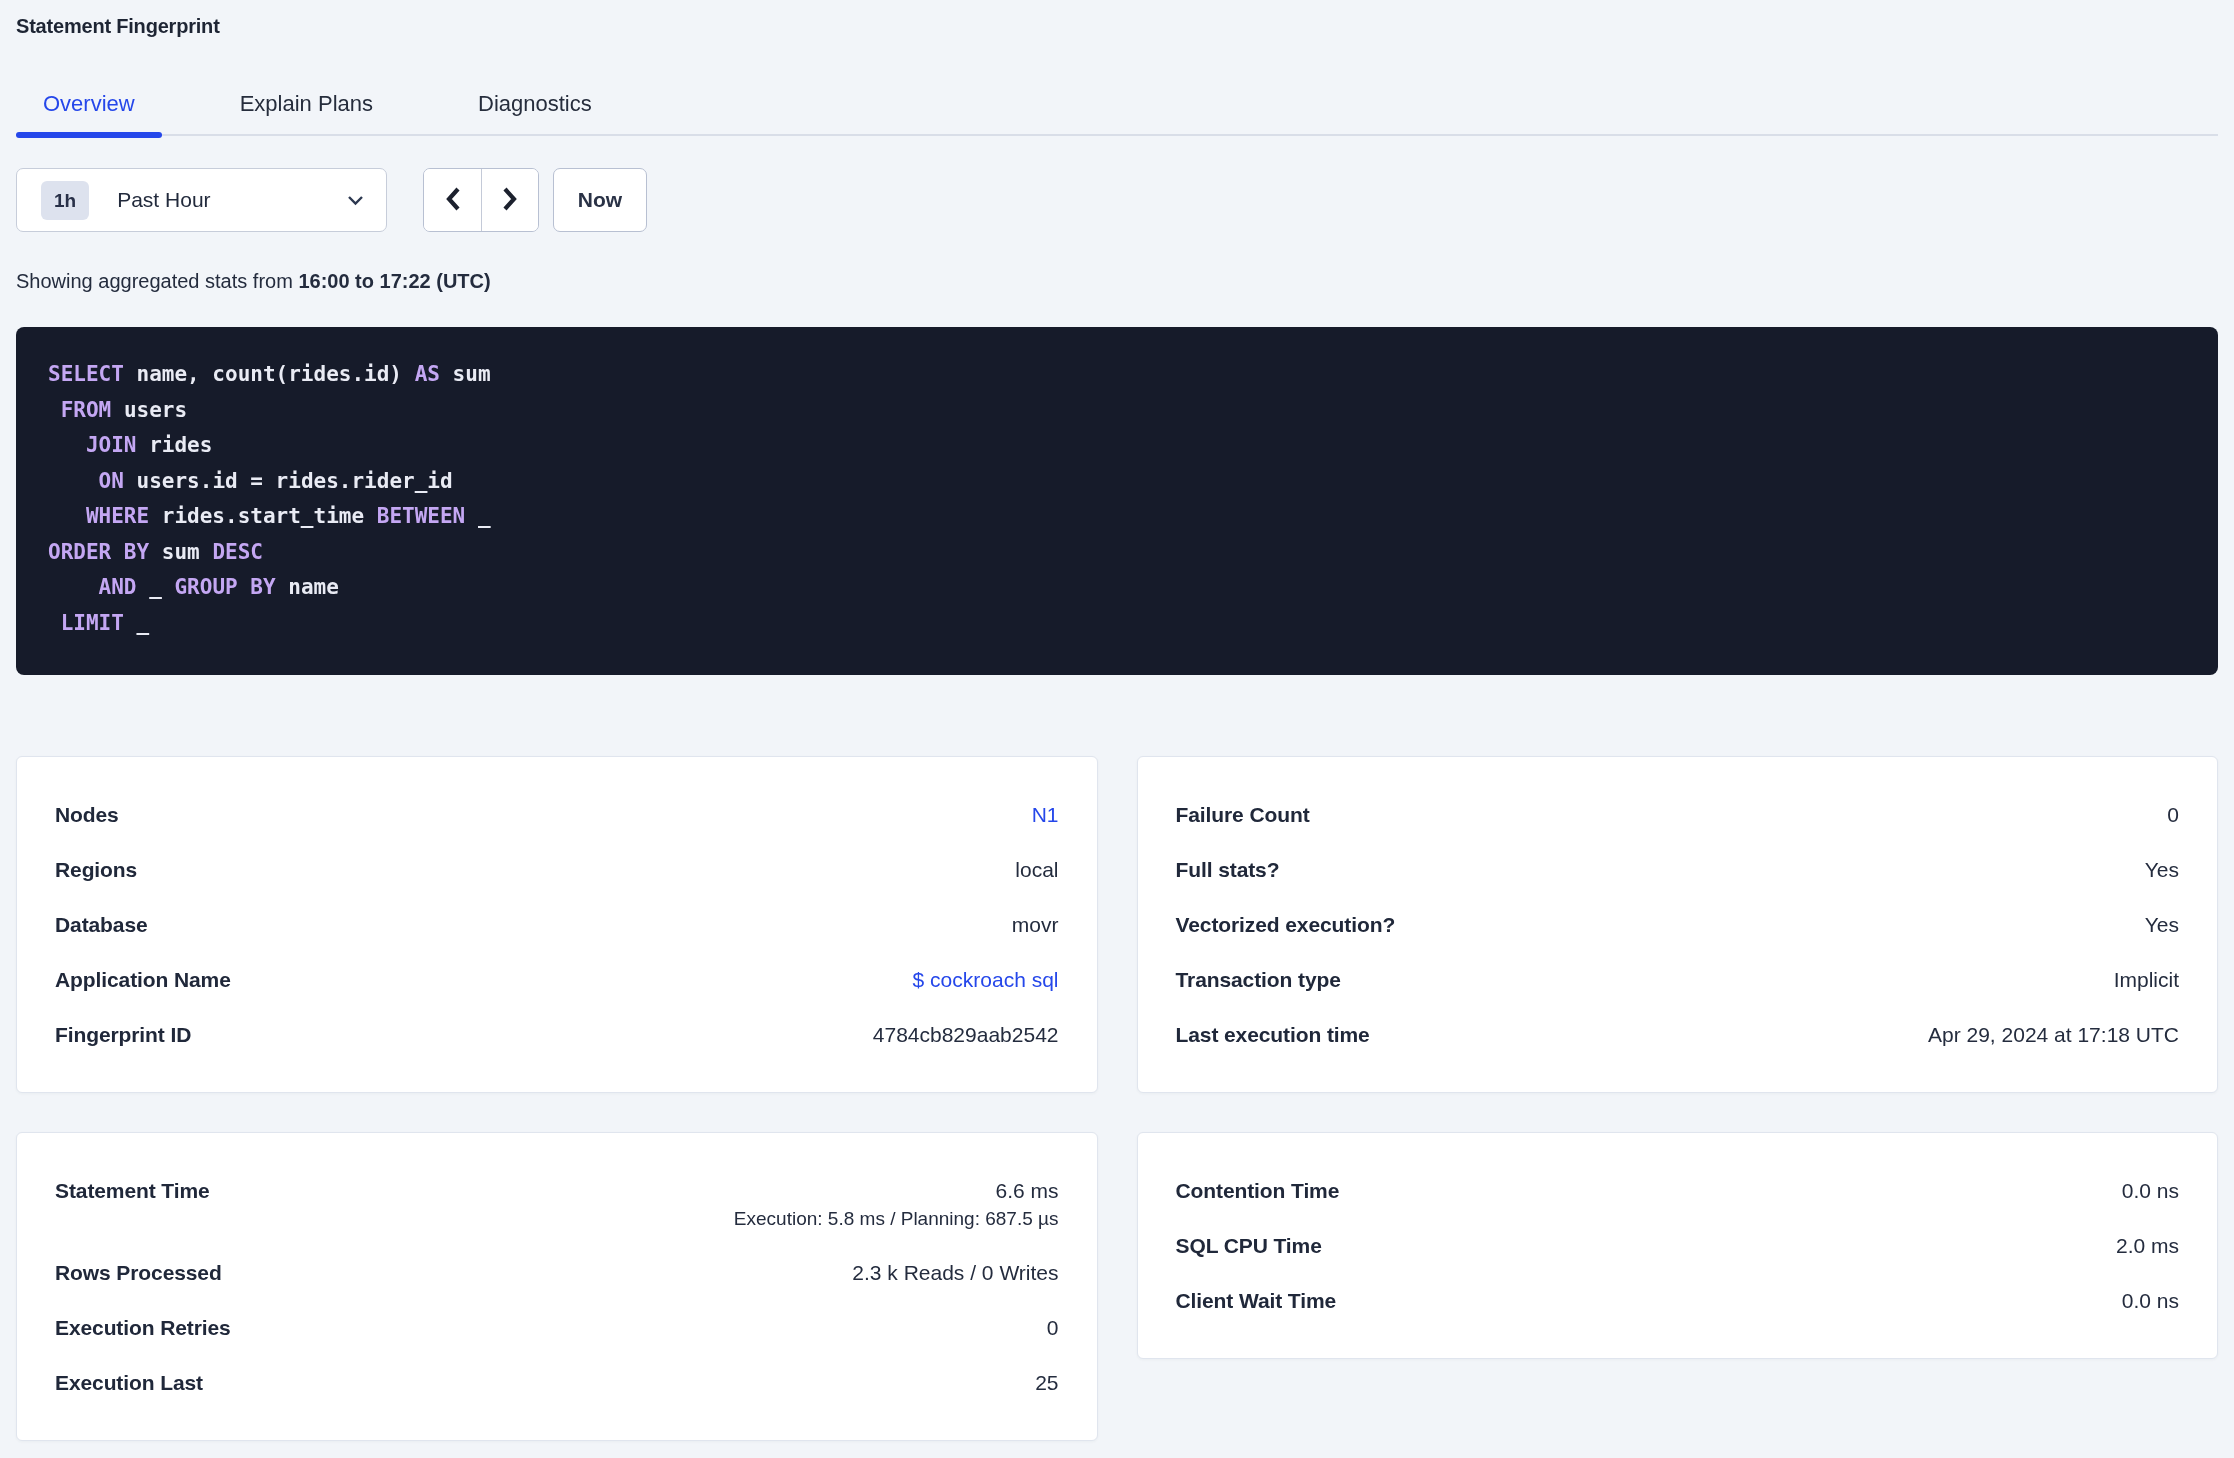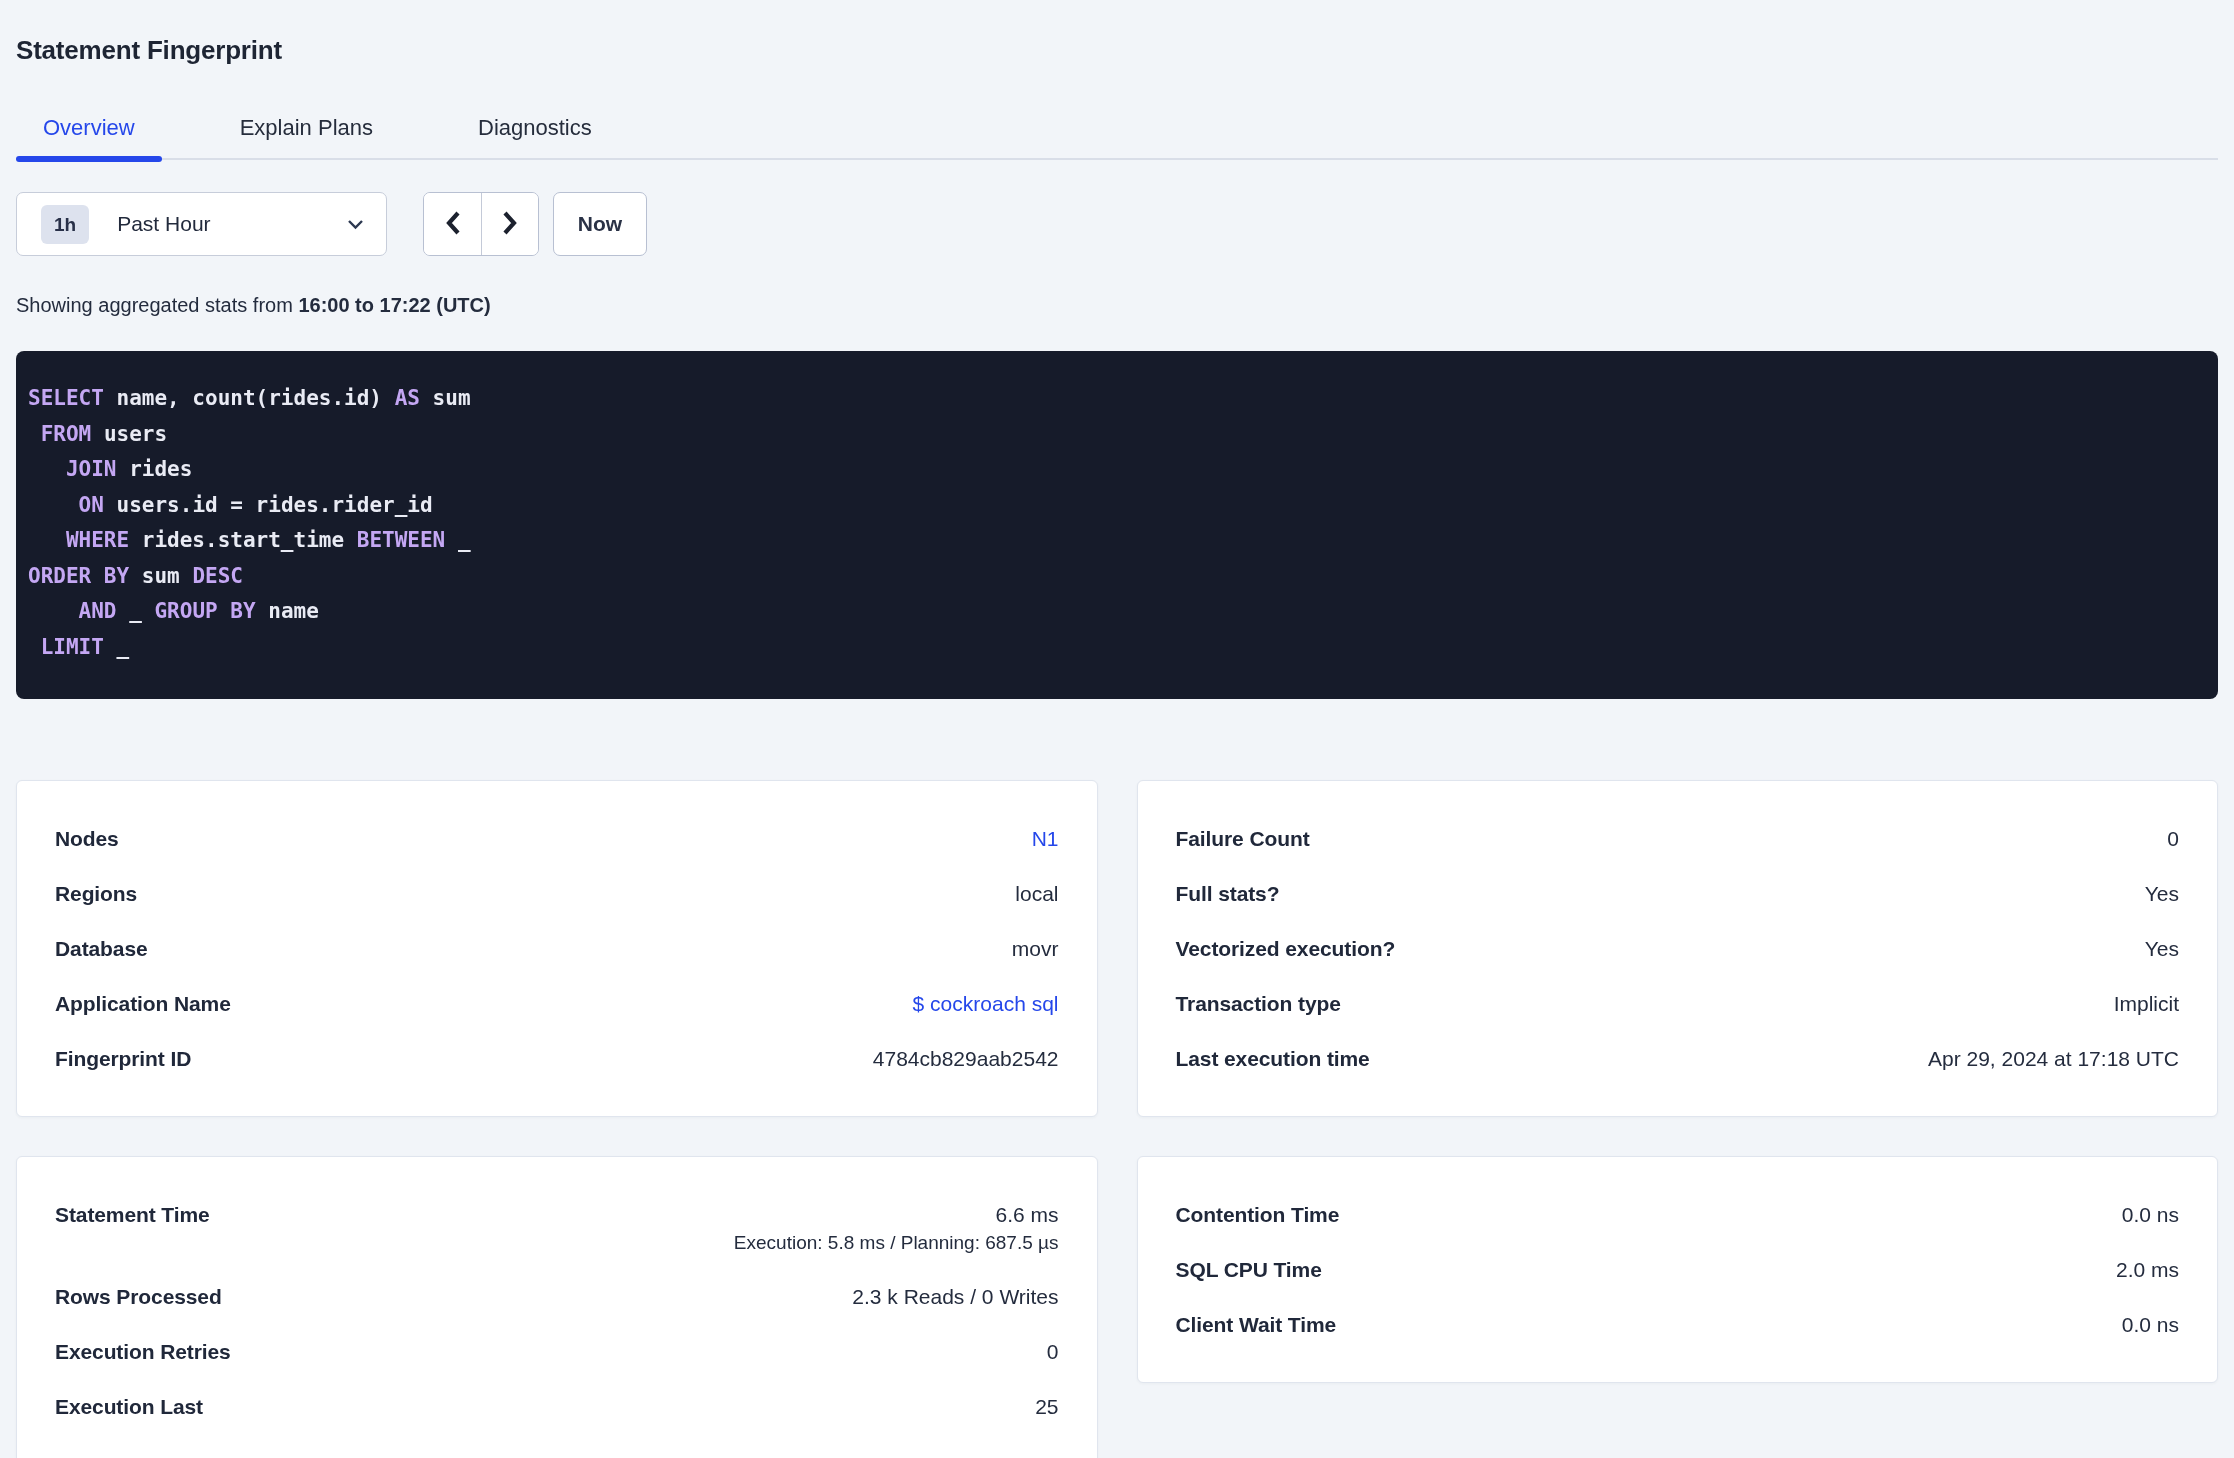--- a/index.html
+++ b/index.html
@@ -7,22 +7,22 @@
   body {
     width: 2234px;
     min-height: 1458px;
     font-family: "Liberation Sans", sans-serif;
     color: #242c3e;
   }
   .container { padding: 0 16px 13px 16px; }
 
   
   .page-title {
-    padding-top: 32px;
-    font-size: 26px;
+    padding-top: 8px;
+    font-size: 20px;
     line-height: 36px;
     font-weight: 700;
     color: #1e2534;
     letter-spacing: -0.2px;
   }
 
   
   .tabs {
     display: flex;
     margin-top: 46px;
@@ -106,21 +106,21 @@
 
   
   .caption { margin-top: 36px; font-size: 20px; line-height: 27px; color: #242c3e; }
   .caption strong { font-weight: 700; }
 
   
   .sql-box {
     margin-top: 32px;
     background: #161b2a;
     border-radius: 8px;
-    padding: 30px 32px 34px 12px;
+    padding: 30px 32px 34px 32px;
     font-family: "DejaVu Sans Mono", monospace;
     font-size: 21px;
     line-height: 35.5px;
     font-weight: 700;
   }
   .sql-line { white-space: pre; }
   .sql-line .kw  { color: #c4a7f3; }
   .sql-line .idf { color: #e9ebf4; }
 
   

